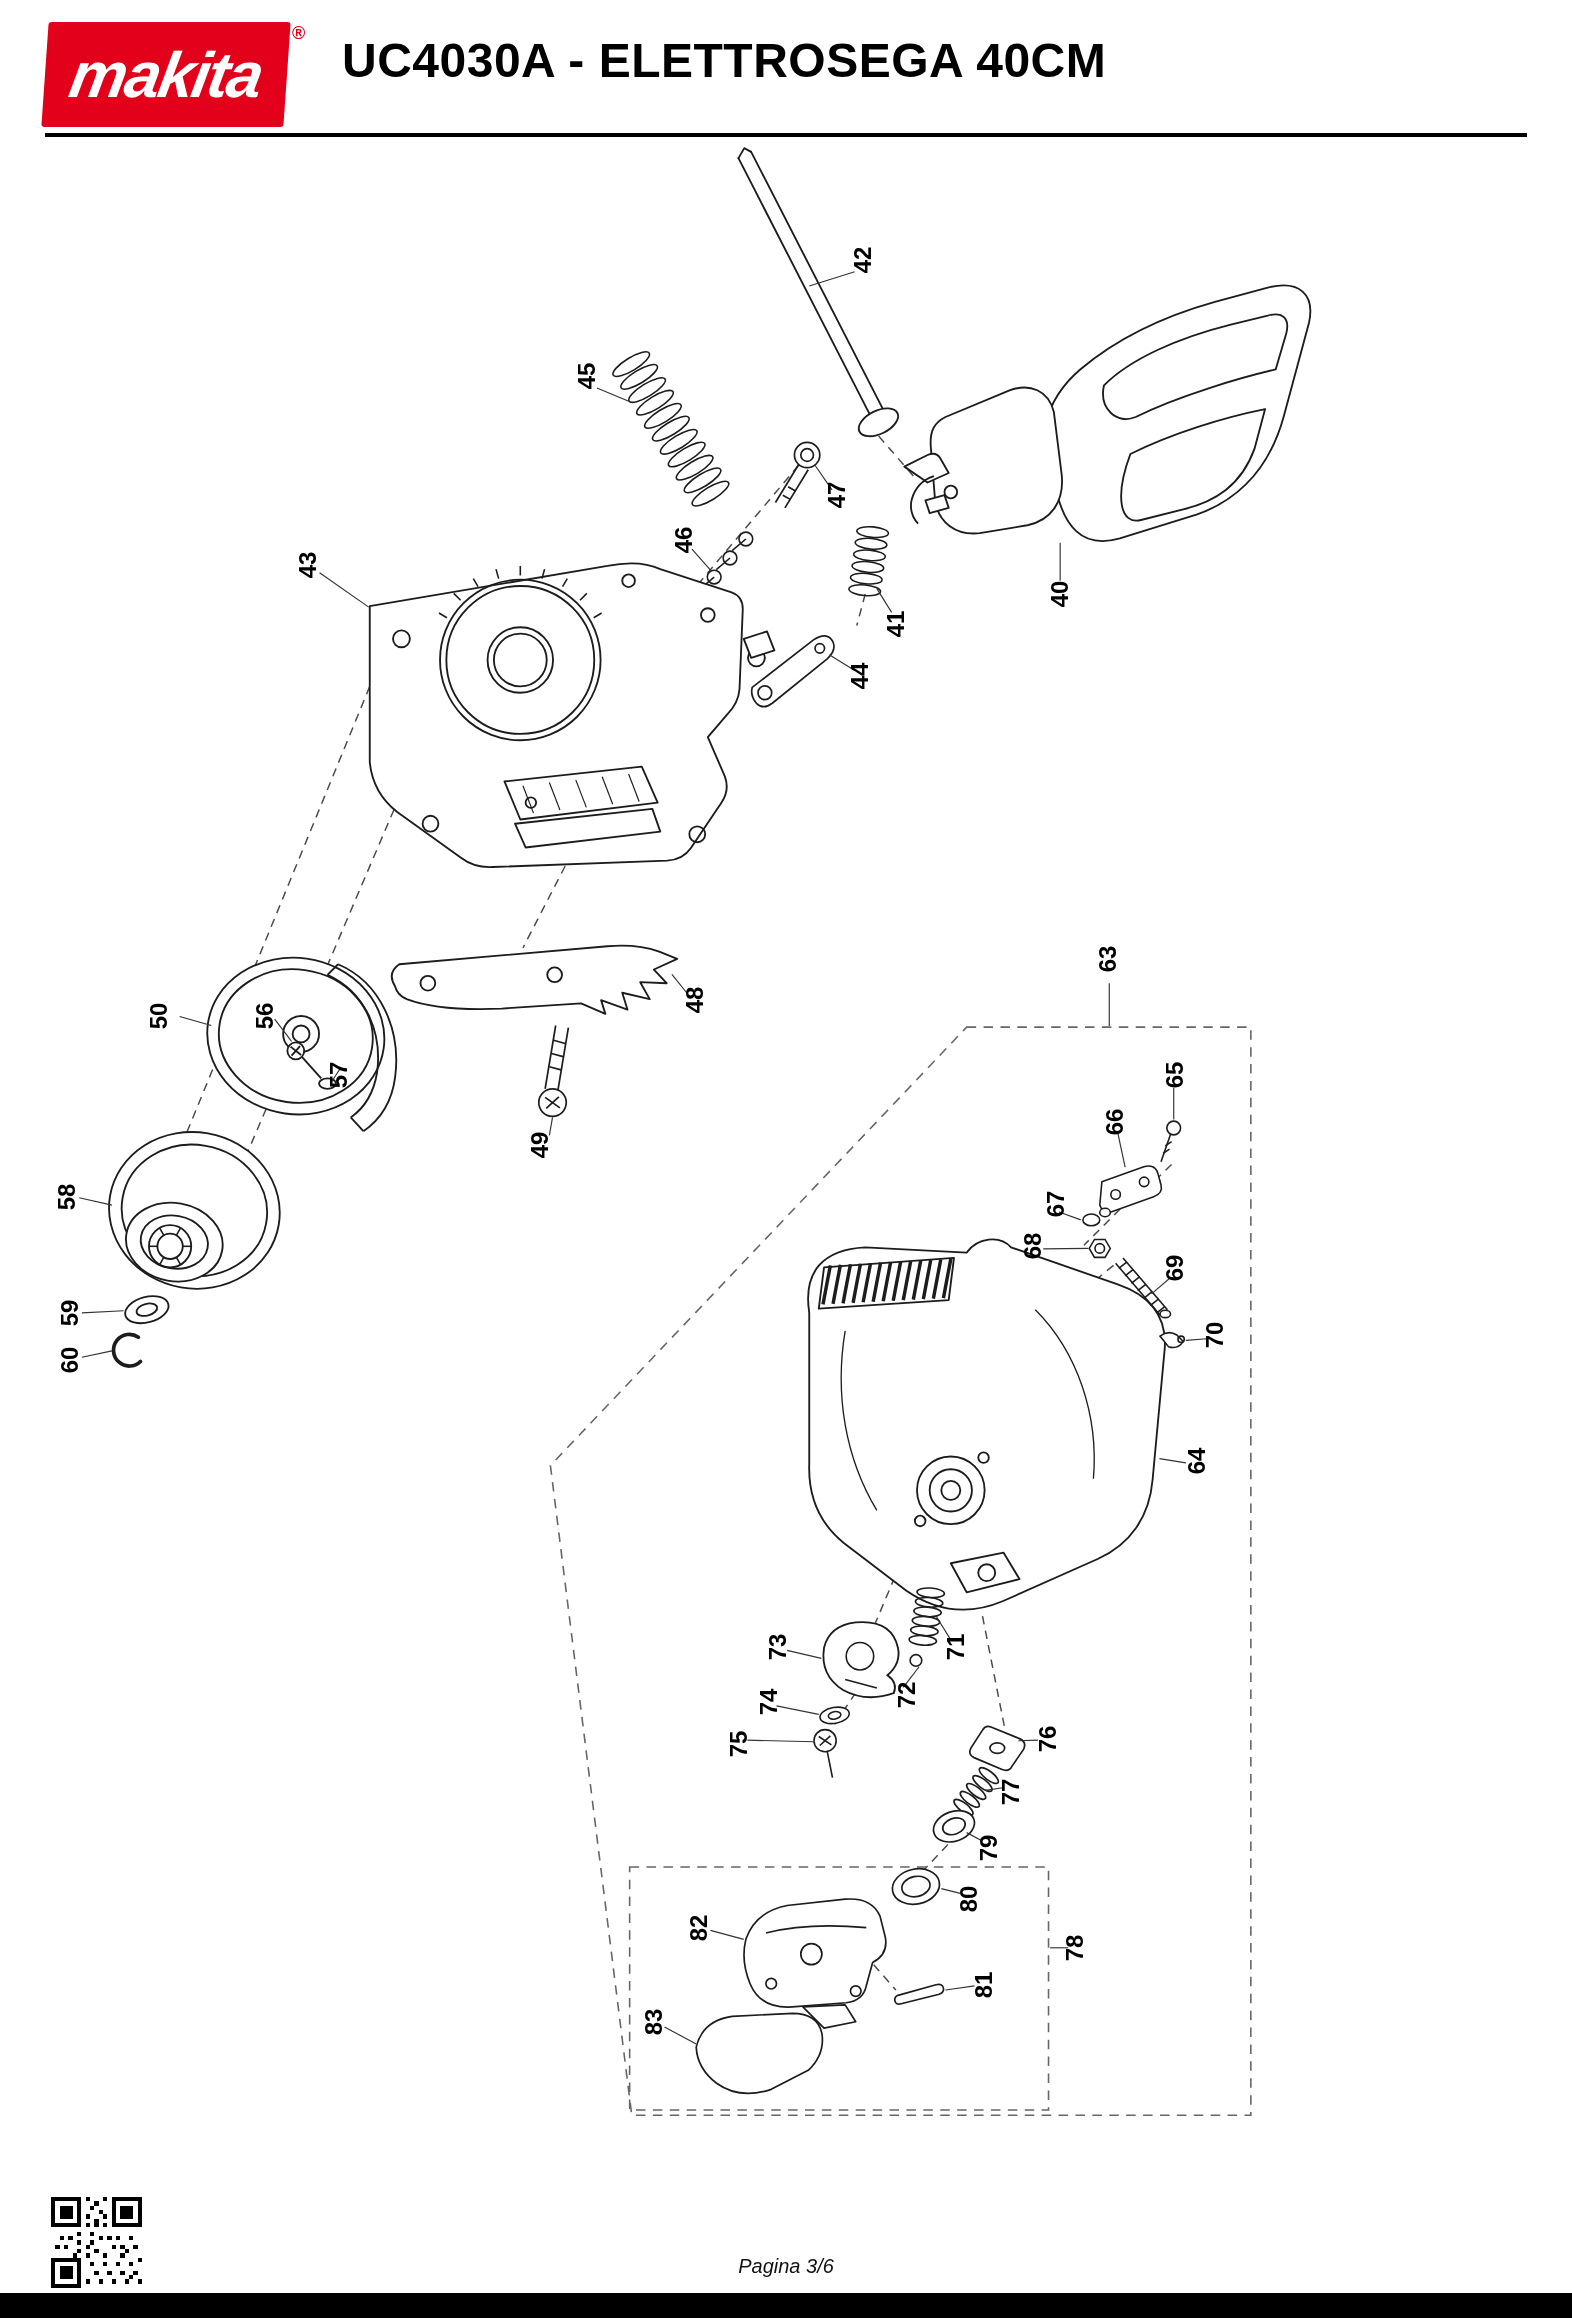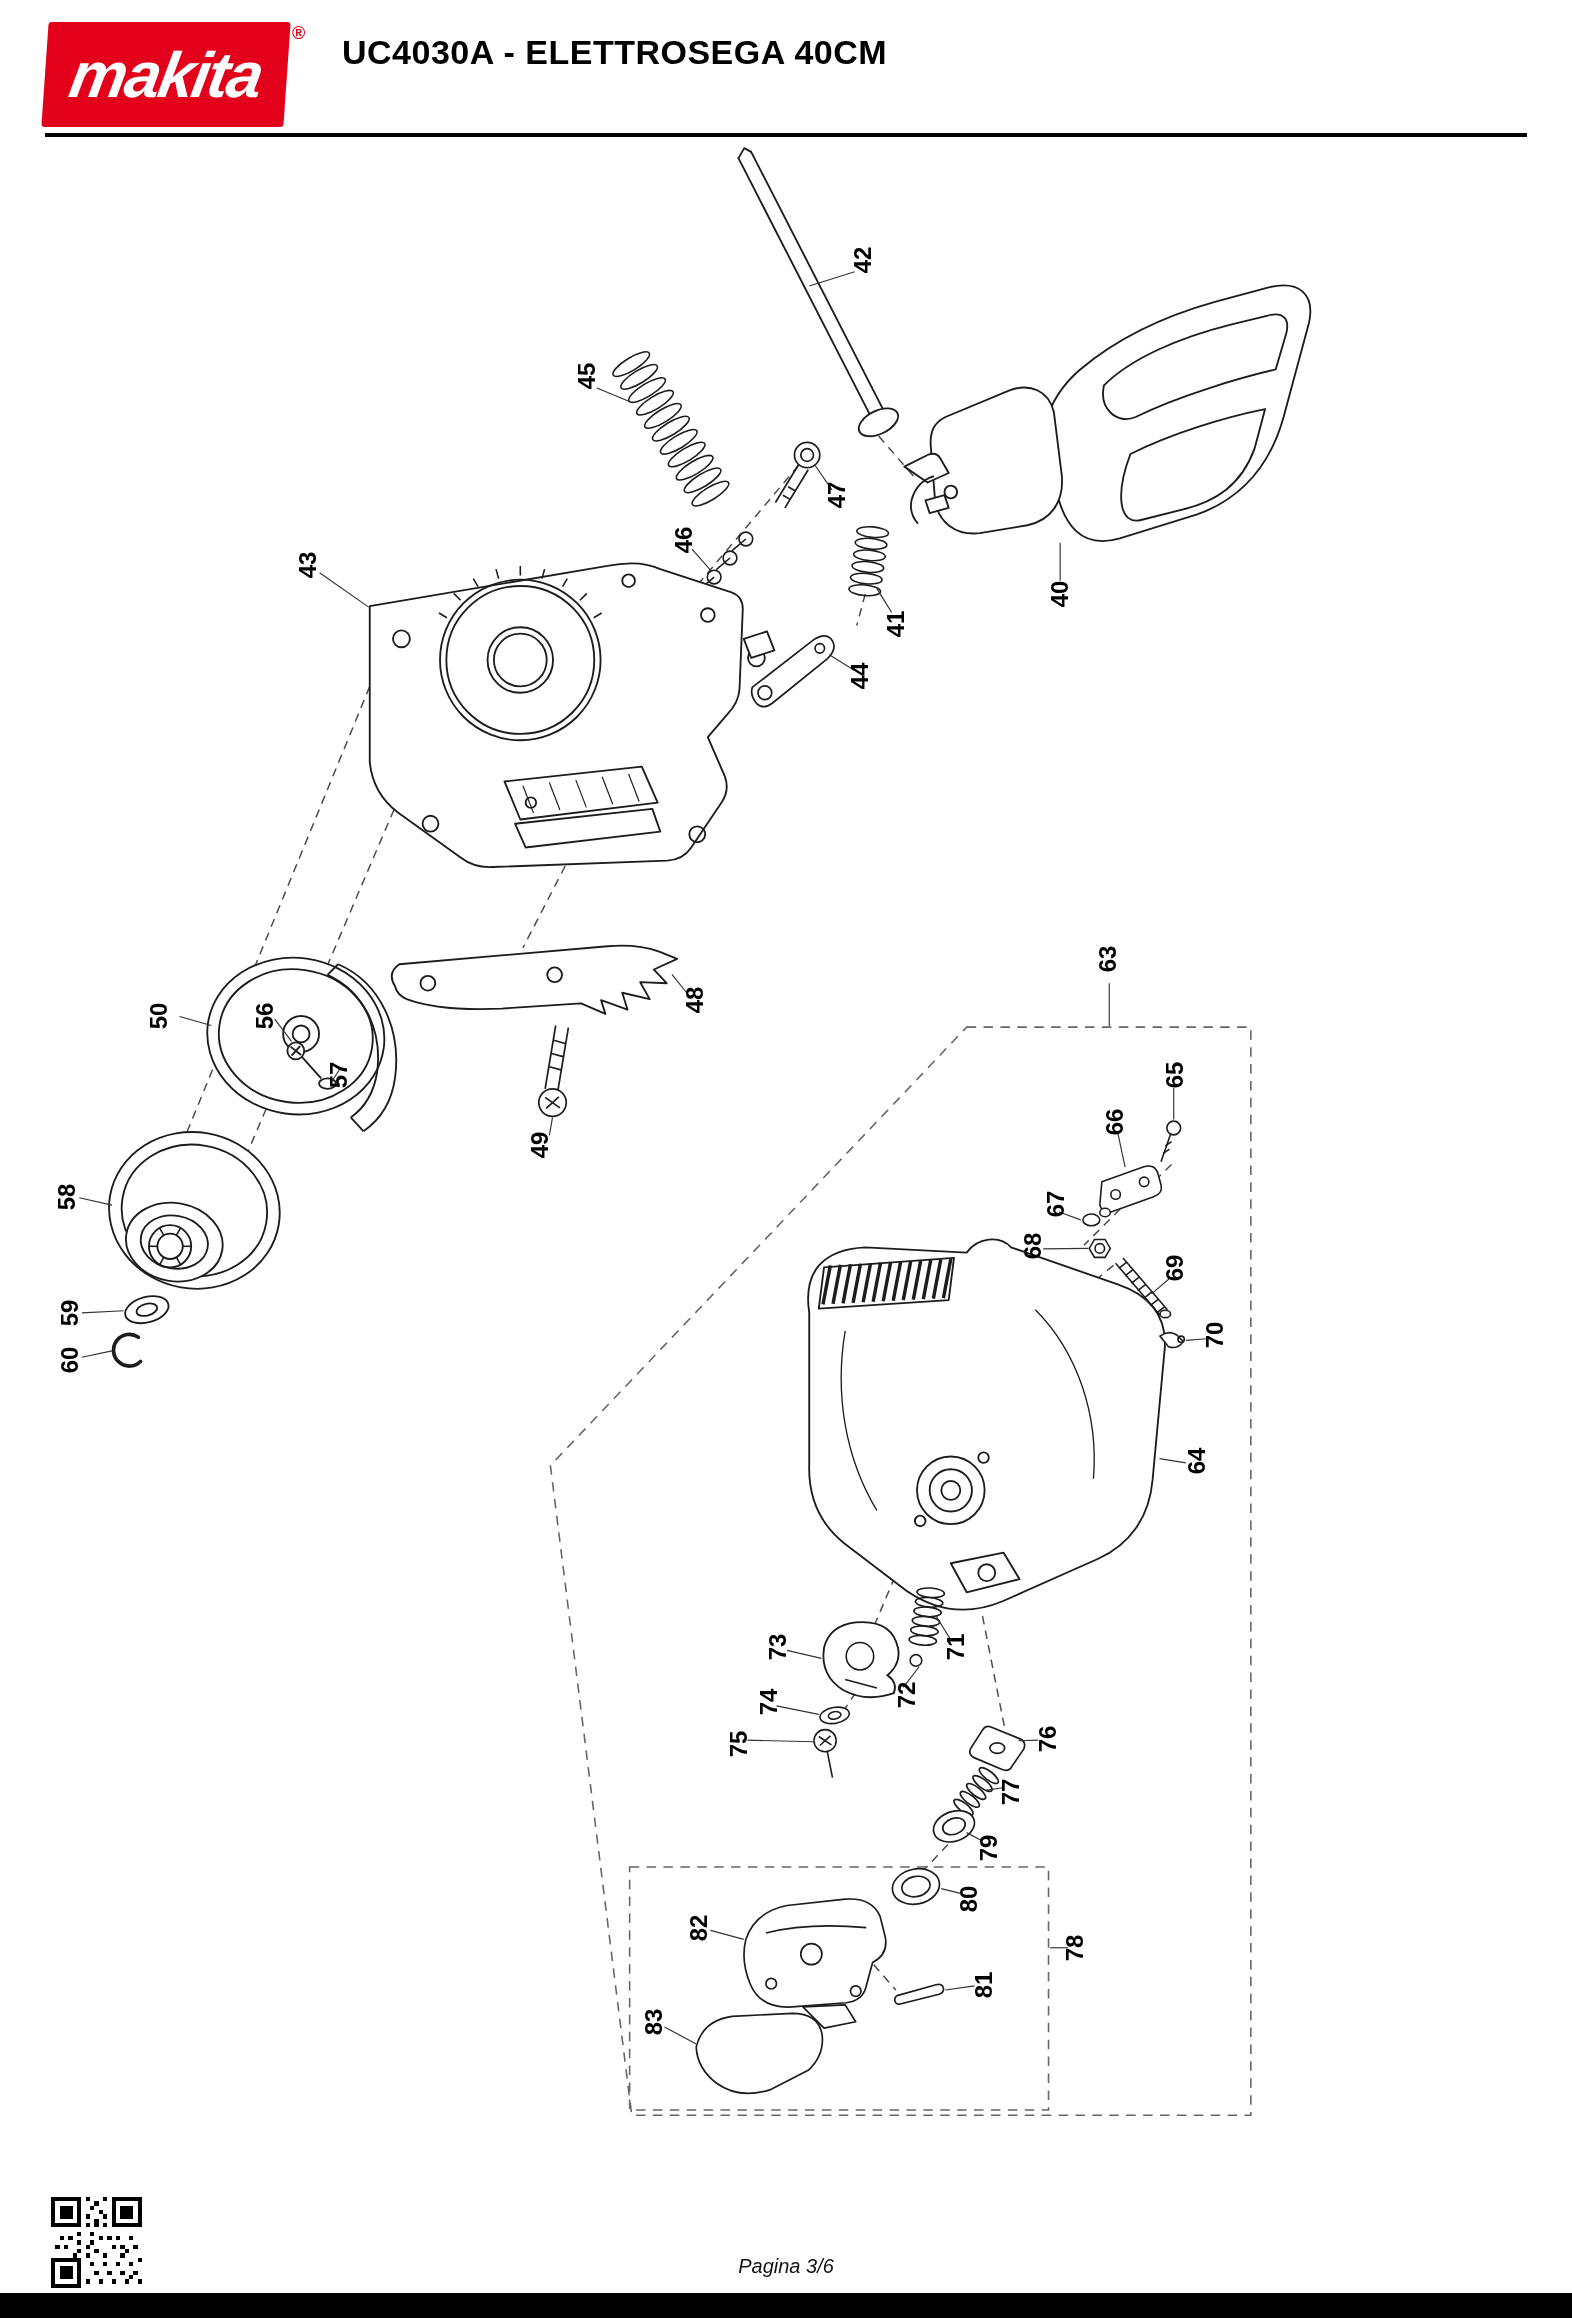--- a/index.html
+++ b/index.html
@@ -16,21 +16,21 @@
   .logo-text{
     font-style:italic;font-weight:700;font-size:64px;color:#fff;
     letter-spacing:-2.1px;transform:skewX(-6deg);line-height:1;
   }
   .reg{
     position:absolute;left:292px;top:23px;color:#e2001a;
     font-size:18px;font-weight:700;
   }
   .title{
     position:absolute;left:342px;top:33px;margin:0;
-    font-size:34px;font-weight:700;color:#000;letter-spacing:0.5px;white-space:nowrap;
+    font-size:48px;font-weight:700;color:#000;letter-spacing:0.5px;white-space:nowrap;
   }
   .rule{
     position:absolute;left:45px;top:133px;width:1482px;height:3.7px;background:#000;
   }
   
   .diagram{position:absolute;left:0;top:137px;width:1572px;height:2039px;}
   .diagram svg.art{position:absolute;left:0;top:0;width:100%;height:100%;}
   .labels{position:absolute;left:0;top:0;width:100%;height:100%;}
   .part-label{
     position:absolute;transform:translate(-50%,-50%) rotate(-90deg);

